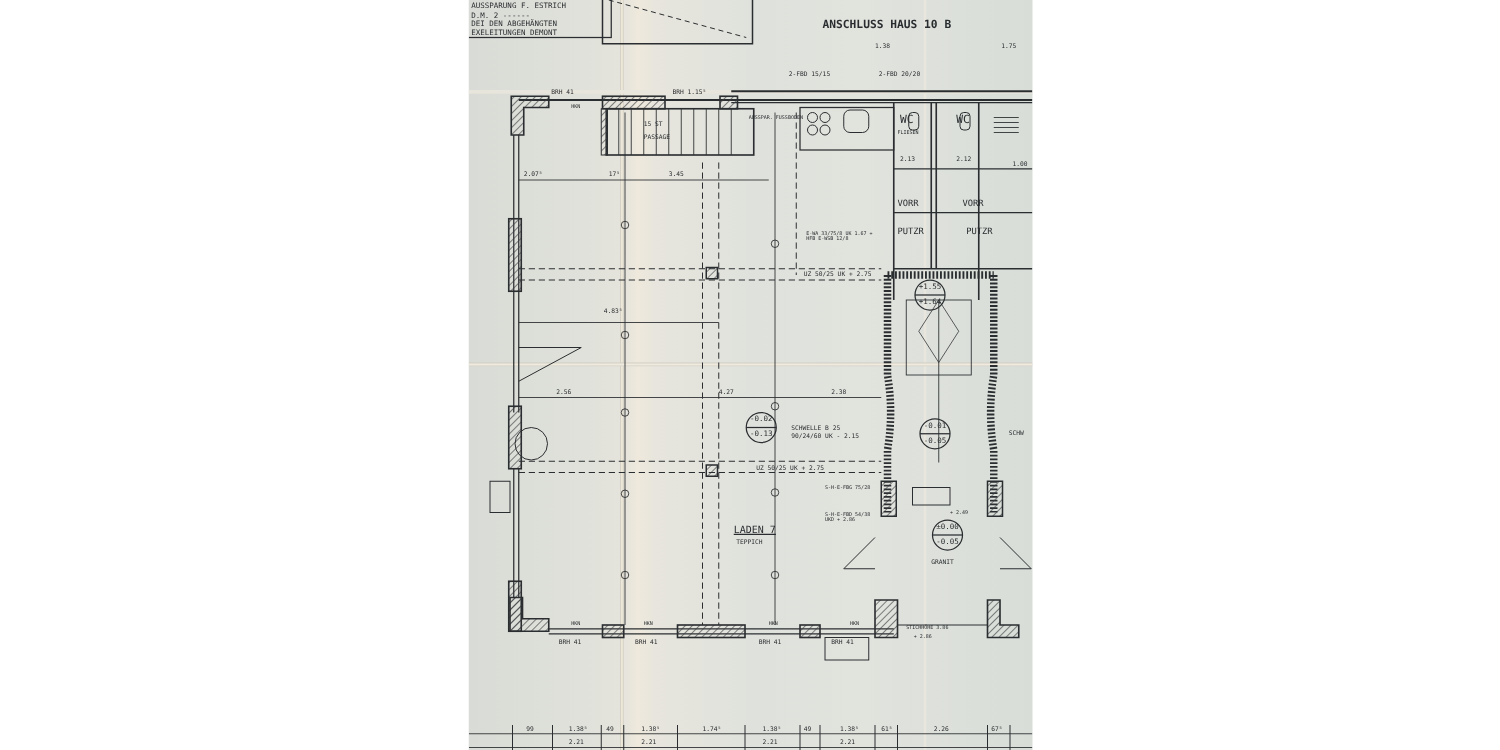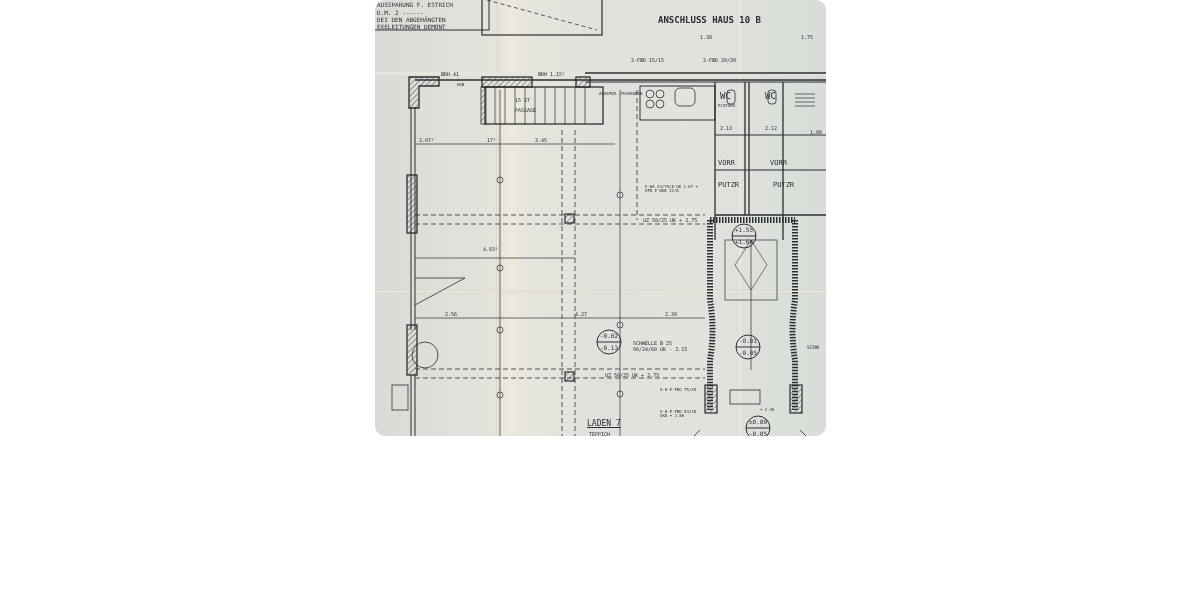--- a/index.html
+++ b/index.html
@@ -1,24 +1,23 @@
 <!DOCTYPE html>
 <html><head>
 <meta charset="utf-8">
 <style>
   html, body { margin: 0; padding: 0; }
   body {
     width: 1200px; height: 600px; background: #ffffff; position: relative; overflow: hidden;
     font-family: "DejaVu Sans Mono", monospace;
   }
   .sheet {
-    position: absolute; left: 375px; top: 0; width: 451px; height: 436px;
+    position: absolute; left: 375px; top: 0; width: 451px; height: 600px;
     background: linear-gradient(90deg, #d9dcd6 0%, #dfe1da 20%, #e6e4dc 28%, #efe9dc 30%, #e7e5dd 33%, #dfe2dc 50%, #e1e3dd 70%, #d8ddd8 100%);
     overflow: hidden;
-    border-radius: 10px;
   }
   .fold-v { position: absolute; top: 0; width: 3px; height: 600px; }
   .fold-h { position: absolute; left: 0; height: 3px; width: 451px; }
   svg { position: absolute; left: 0; top: 0; }
   .txt { position: absolute; font-family: "DejaVu Sans Mono", monospace; color: #2a2d30; white-space: nowrap; line-height: 1; }
 </style>
 </head>
 <body>
 
 <div class="sheet">

